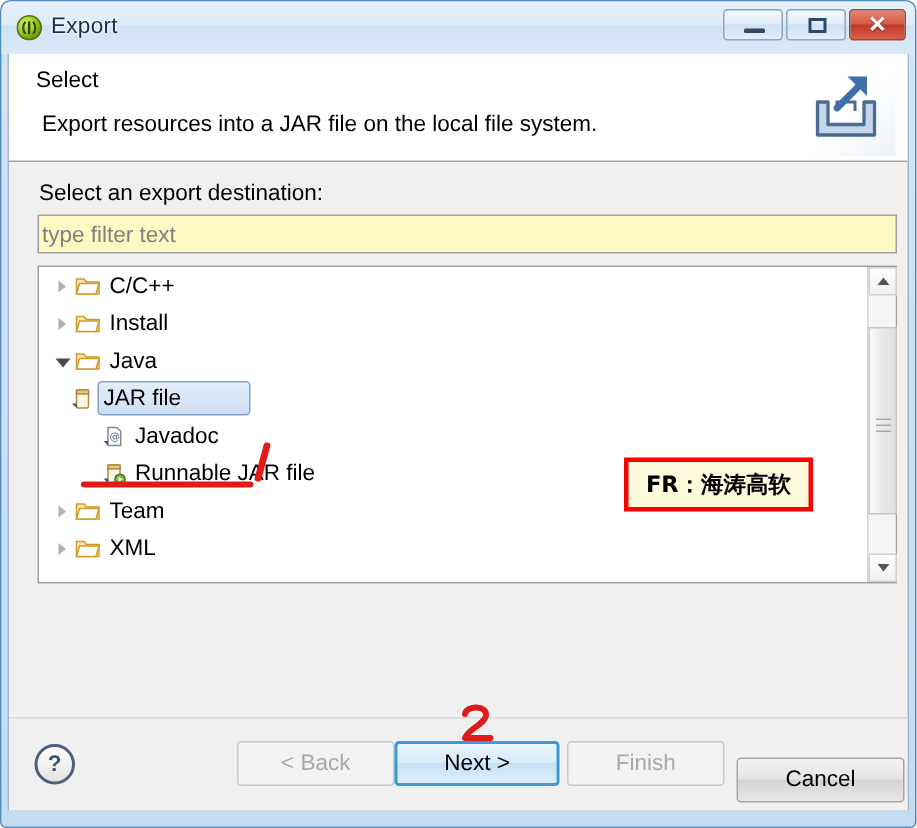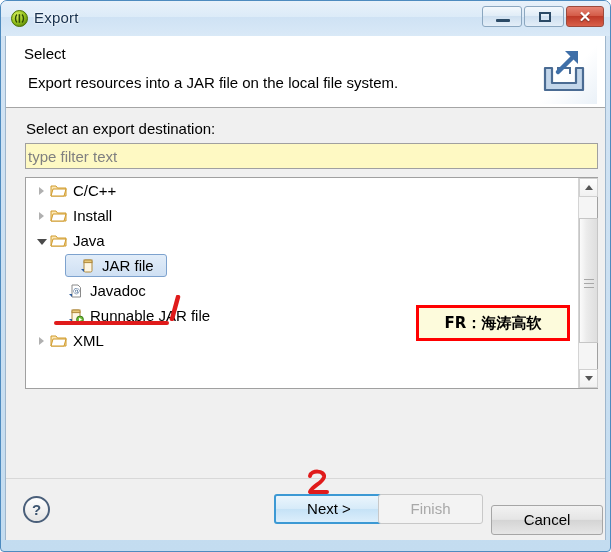--- a/index.html
+++ b/index.html
@@ -209,21 +209,21 @@
     position: absolute; left: 0; top: 40px;
     width: 19px; height: 125px;
     background: linear-gradient(to right, #fbfbfb 0%, #ebebeb 40%, #dedede 100%);
     border: 1px solid #c6c6c6;
   }
   .grip { position: absolute; left: 4px; width: 10px; height: 1px; background: #a8a8a8; }
 
   
   #annot-box {
     position: absolute; left: 410px; top: 196px;
-    width: 154px; height: 36px;
+    width: 126px; height: 36px;
     background: #fdfbdc;
     border: 3px solid #ff0000;
     display: flex; align-items: center; justify-content: center;
     font-size: 15px; font-weight: bold; color: #000000;
     font-family: "DejaVu Sans", sans-serif;
   }
 
   
   #red-underline {
     position: absolute; left: 48px; top: 212px;
@@ -262,21 +262,21 @@
     text-align: center; line-height: 28px;
     cursor: default;
   }
   .dbtn.disabled { color: #a8a8a8; background: #f3f3f3; border-color: #c8c8c8; }
   .dbtn.default {
     border: 2px solid #3c99d4;
     background: linear-gradient(to bottom, #eaf5fc 0%, #d7ebf9 48%, #c5e2f6 50%, #dceefb 100%);
     line-height: 26px;
   }
   #btn-back   { left: 152px; width: 105px; }
-  #btn-next   { left: 268px; width: 110px; }
+  #btn-next   { left: 257px; width: 110px; }
   #btn-finish { left: 372px; width: 105px; }
   #btn-cancel { left: 485px; width: 112px;
     background: linear-gradient(to bottom, #f2f2f2 0%, #e5e5e5 48%, #d4d4d4 50%, #e6e6e6 100%); margin-top: 11px; }
   #red-two { position: absolute; left: 306px; top: 468px; width: 24px; height: 26px; }
 </style>
 </head>
 <body>
 
 <div id="window">
 
@@ -357,21 +357,21 @@
             <span class="twist expanded"></span>
             <span class="ticon">
               <svg width="18" height="16" viewBox="0 0 18 16">
                   <path d="M1 3 h5 l1.5 2 H16 v8 H1 Z" fill="#fde8b6" stroke="#d09a2a" stroke-width="1"></path>
                   <path d="M3 6 h13 l-2 7 H1 Z" fill="#ffffff" stroke="#d09a2a" stroke-width="1"></path>
                 </svg>
             </span>
             <span class="tlabel">Java</span>
           </div>
 
-          <div class="trow selected" style="padding-left:53px">
+          <div class="trow selected" style="padding-left:20px">
             <span class="selbox" style="width:102px"></span>
             <span class="ticon">
               <svg width="18" height="16" viewBox="0 0 18 16">
                 <rect x="5" y="2" width="8" height="12" rx="1.4" fill="#fdf6e3" stroke="#b08a3e" stroke-width="1"></rect>
                 <rect x="5" y="2" width="8" height="2.6" fill="#e8c979" stroke="#b08a3e" stroke-width="1"></rect>
                 <path d="M2 11 l3 0 l0 3 z" fill="#2a5a9c"></path>
               </svg>
             </span>
             <span class="tlabel">JAR file</span>
           </div>
@@ -394,20 +394,30 @@
                 <rect x="5" y="2" width="8" height="2.6" fill="#e8c979" stroke="#b08a3e" stroke-width="1"></rect>
                 <circle cx="13" cy="11.5" r="3.4" fill="#6fbf3a" stroke="#3d7a19" stroke-width="1"></circle>
                 <path d="M12 9.8 L15 11.5 L12 13.2 Z" fill="#ffffff"></path>
                 <path d="M2 11 l3 0 l0 3 z" fill="#2a5a9c"></path>
               </svg>
             </span>
             <span class="tlabel">Runnable JAR file</span>
           </div>
 
 
+          <div class="trow" style="padding-left:10px">
+            <span class="twist collapsed"></span>
+            <span class="ticon">
+              <svg width="18" height="16" viewBox="0 0 18 16">
+                  <path d="M1 3 h5 l1.5 2 H16 v8 H1 Z" fill="#fde8b6" stroke="#d09a2a" stroke-width="1"></path>
+                  <path d="M3 6 h13 l-2 7 H1 Z" fill="#ffffff" stroke="#d09a2a" stroke-width="1"></path>
+                </svg>
+            </span>
+            <span class="tlabel">Team</span>
+          </div>
 
           <div class="trow" style="padding-left:10px">
             <span class="twist collapsed"></span>
             <span class="ticon">
               <svg width="18" height="16" viewBox="0 0 18 16">
                   <path d="M1 3 h5 l1.5 2 H16 v8 H1 Z" fill="#fde8b6" stroke="#d09a2a" stroke-width="1"></path>
                   <path d="M3 6 h13 l-2 7 H1 Z" fill="#ffffff" stroke="#d09a2a" stroke-width="1"></path>
                 </svg>
             </span>
             <span class="tlabel">XML</span>
@@ -437,20 +447,21 @@
         </svg>
       </div>
 
       <div id="annot-box">
         <span>FR：海涛高软</span>
       </div>
     </div>
 
     <div id="footer">
       <div id="help-btn">?</div>
+      <div class="dbtn disabled" id="btn-back">&lt; Back</div>
       <div class="dbtn default" id="btn-next">Next &gt;</div>
       <div class="dbtn disabled" id="btn-finish">Finish</div>
       <div class="dbtn" id="btn-cancel">Cancel</div>
     </div>
   </div>
 
   <div id="red-two">
     <svg width="24" height="26" viewBox="0 0 24 26">
       <path d="M3 7 C4 1, 18 1, 17 8 C16 14, 5 17, 3 23 L20 23" stroke="#e01b1b" stroke-width="4" fill="none" stroke-linecap="round" stroke-linejoin="round"></path>
     </svg>

